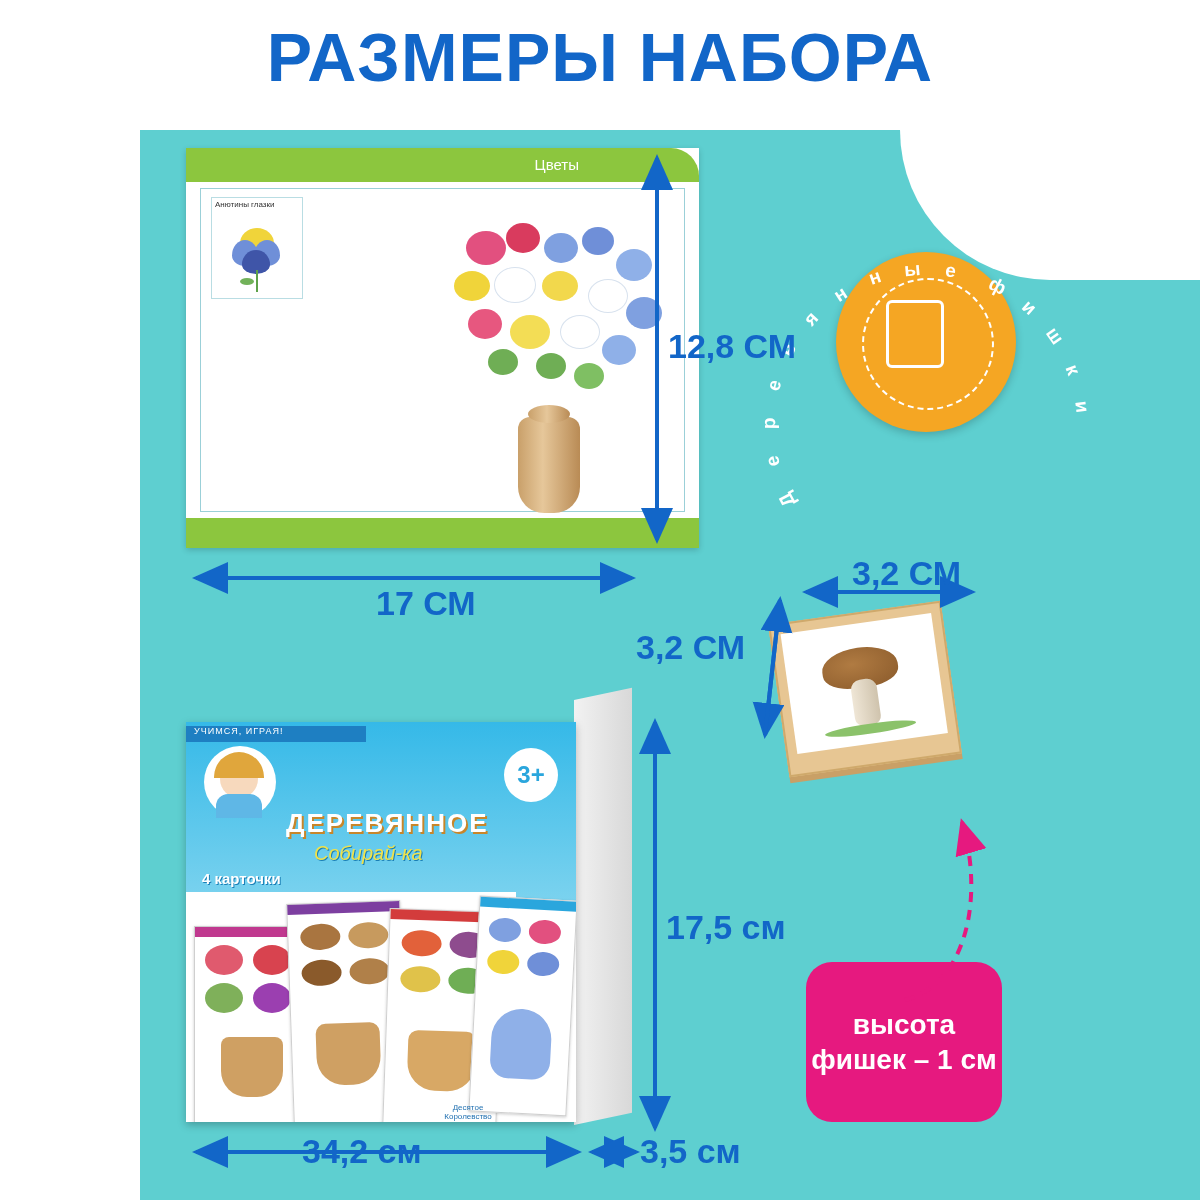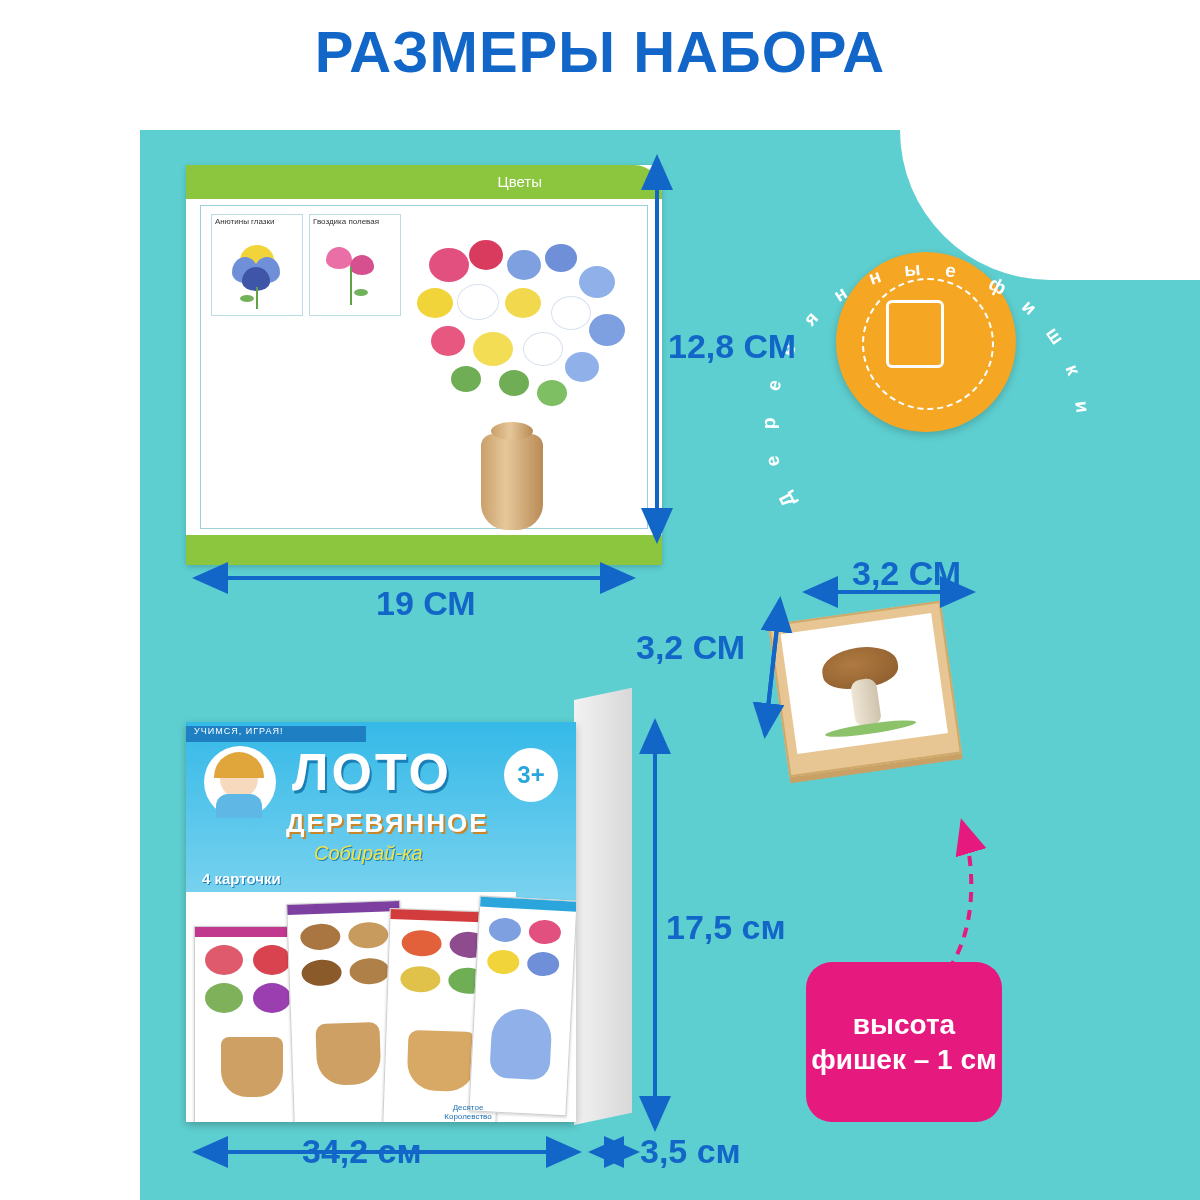--- a/index.html
+++ b/index.html
@@ -15,27 +15,27 @@
     position:absolute;left:140px;top:130px;width:1060px;height:1070px;
     background:#5ecfd0;
   }
   .teal-notch{
     position:absolute;right:0;top:0;width:300px;height:150px;
     background:#ffffff;border-bottom-left-radius:300px;
   }
   
   .title{
     position:absolute;left:0;top:18px;width:1200px;text-align:center;
-    font-size:58px;font-weight:bold;color:#1266c8;letter-spacing:1px;
+    font-size:68px;font-weight:bold;color:#1266c8;letter-spacing:1px;
     font-family:"Liberation Sans", sans-serif;
   }
   
   .card{
-    position:absolute;left:186px;top:148px;width:476px;height:400px;
-    background:#ffffff;box-shadow:0 2px 6px rgba(0,0,0,.18);margin-top:17px;
+    position:absolute;left:186px;top:148px;width:513px;height:400px;
+    background:#ffffff;box-shadow:0 2px 6px rgba(0,0,0,.18);
   }
   .card-topbar{
     position:absolute;left:0;top:0;width:100%;height:34px;background:#8cc63e;
     border-top-right-radius:28px;
   }
   .card-topbar span{
     position:absolute;right:120px;top:8px;color:#ffffff;font-size:15px;
   }
   .card-bottombar{
     position:absolute;left:0;bottom:0;width:100%;height:30px;background:#8cc63e;
@@ -224,29 +224,20 @@
           <div class="petal" style="left:20px;top:20px;width:26px;height:26px;background:#6f8fd8;"></div>
           <div class="petal" style="left:42px;top:20px;width:26px;height:26px;background:#6f8fd8;"></div>
           <div class="petal" style="left:30px;top:30px;width:28px;height:24px;background:#3f55a8;"></div>
           <div class="stem" style="left:44px;top:50px;height:22px;"></div>
           <div class="leaf" style="left:28px;top:58px;"></div>
         </div>
       </div>
 
 
 
-      <div class="thumb">
-        <div class="lbl">Гвоздика полевая</div>
-        <div class="art">
-          <div class="petal" style="left:16px;top:10px;width:26px;height:22px;background:#ea6fa6;"></div>
-          <div class="petal" style="left:40px;top:18px;width:24px;height:20px;background:#d6508f;"></div>
-          <div class="stem" style="left:40px;top:30px;height:38px;"></div>
-          <div class="leaf" style="left:44px;top:52px;"></div>
-        </div>
-      </div>
 
 
     </div>
 
     <div class="bouquet">
       <div class="blob" style="left:18px;top:8px;width:40px;height:34px;background:#e2507f;"></div>
       <div class="blob" style="left:58px;top:0px;width:34px;height:30px;background:#d93b5e;"></div>
       <div class="blob" style="left:96px;top:10px;width:34px;height:30px;background:#7fa0e0;"></div>
       <div class="blob" style="left:134px;top:4px;width:32px;height:28px;background:#6f8fd8;"></div>
       <div class="blob" style="left:168px;top:26px;width:36px;height:32px;background:#8fb0e8;"></div>
@@ -303,21 +294,20 @@
 <div class="box">
   <div class="box-side"></div>
   <div class="box-front">
     <div class="box-top">
       <div class="box-ribbon">УЧИМСЯ, ИГРАЯ!</div>
       <div class="doll">
         <div class="doll-face"></div>
         <div class="doll-hair"></div>
         <div class="doll-body"></div>
       </div>
-      <div class="loto">ЛОТО</div>
       <div class="derev">ДЕРЕВЯННОЕ</div>
       <div class="sobiraj">Собирай-ка</div>
       <div class="age">3+</div>
       <div class="bullets" style="white-space:pre-line;">4 карточки
 24 деревянные
 фишки</div>
     </div>
 
     <div class="box-photo">
       <div class="mini-card" style="left:8px;top:34px;width:110px;height:206px;">
@@ -389,18 +379,18 @@
   <line x1="196" y1="1152" x2="578" y2="1152" stroke="#1266c8" stroke-width="4" marker-end="url(#ah)"></line>
   <line x1="578" y1="1152" x2="196" y2="1152" stroke="#1266c8" stroke-width="4" marker-end="url(#ah)"></line>
 
   <line x1="592" y1="1152" x2="636" y2="1152" stroke="#1266c8" stroke-width="4" marker-end="url(#ah)"></line>
   <line x1="636" y1="1152" x2="592" y2="1152" stroke="#1266c8" stroke-width="4" marker-end="url(#ah)"></line>
 
   <path d="M905,1000 C965,985 985,900 962,822" stroke="#e6197f" stroke-width="4" fill="none" stroke-dasharray="10 8" marker-end="url(#ahp)"></path>
 </svg>
 
 <div class="dim-text" style="left:668px;top:327px;">12,8 СМ</div>
-<div class="dim-text" style="left:376px;top:584px;">19 СМ</div>
+<div class="dim-text" style="left:376px;top:584px;">17 СМ</div>
 <div class="dim-text" style="left:852px;top:554px;">3,2 СМ</div>
 <div class="dim-text" style="left:636px;top:628px;">3,2 СМ</div>
 <div class="dim-text" style="left:666px;top:908px;">17,5 см</div>
 <div class="dim-text" style="left:302px;top:1132px;">34,2 см</div>
 <div class="dim-text" style="left:640px;top:1132px;text-align:center;">3,5 см</div>
 
 </body></html>

